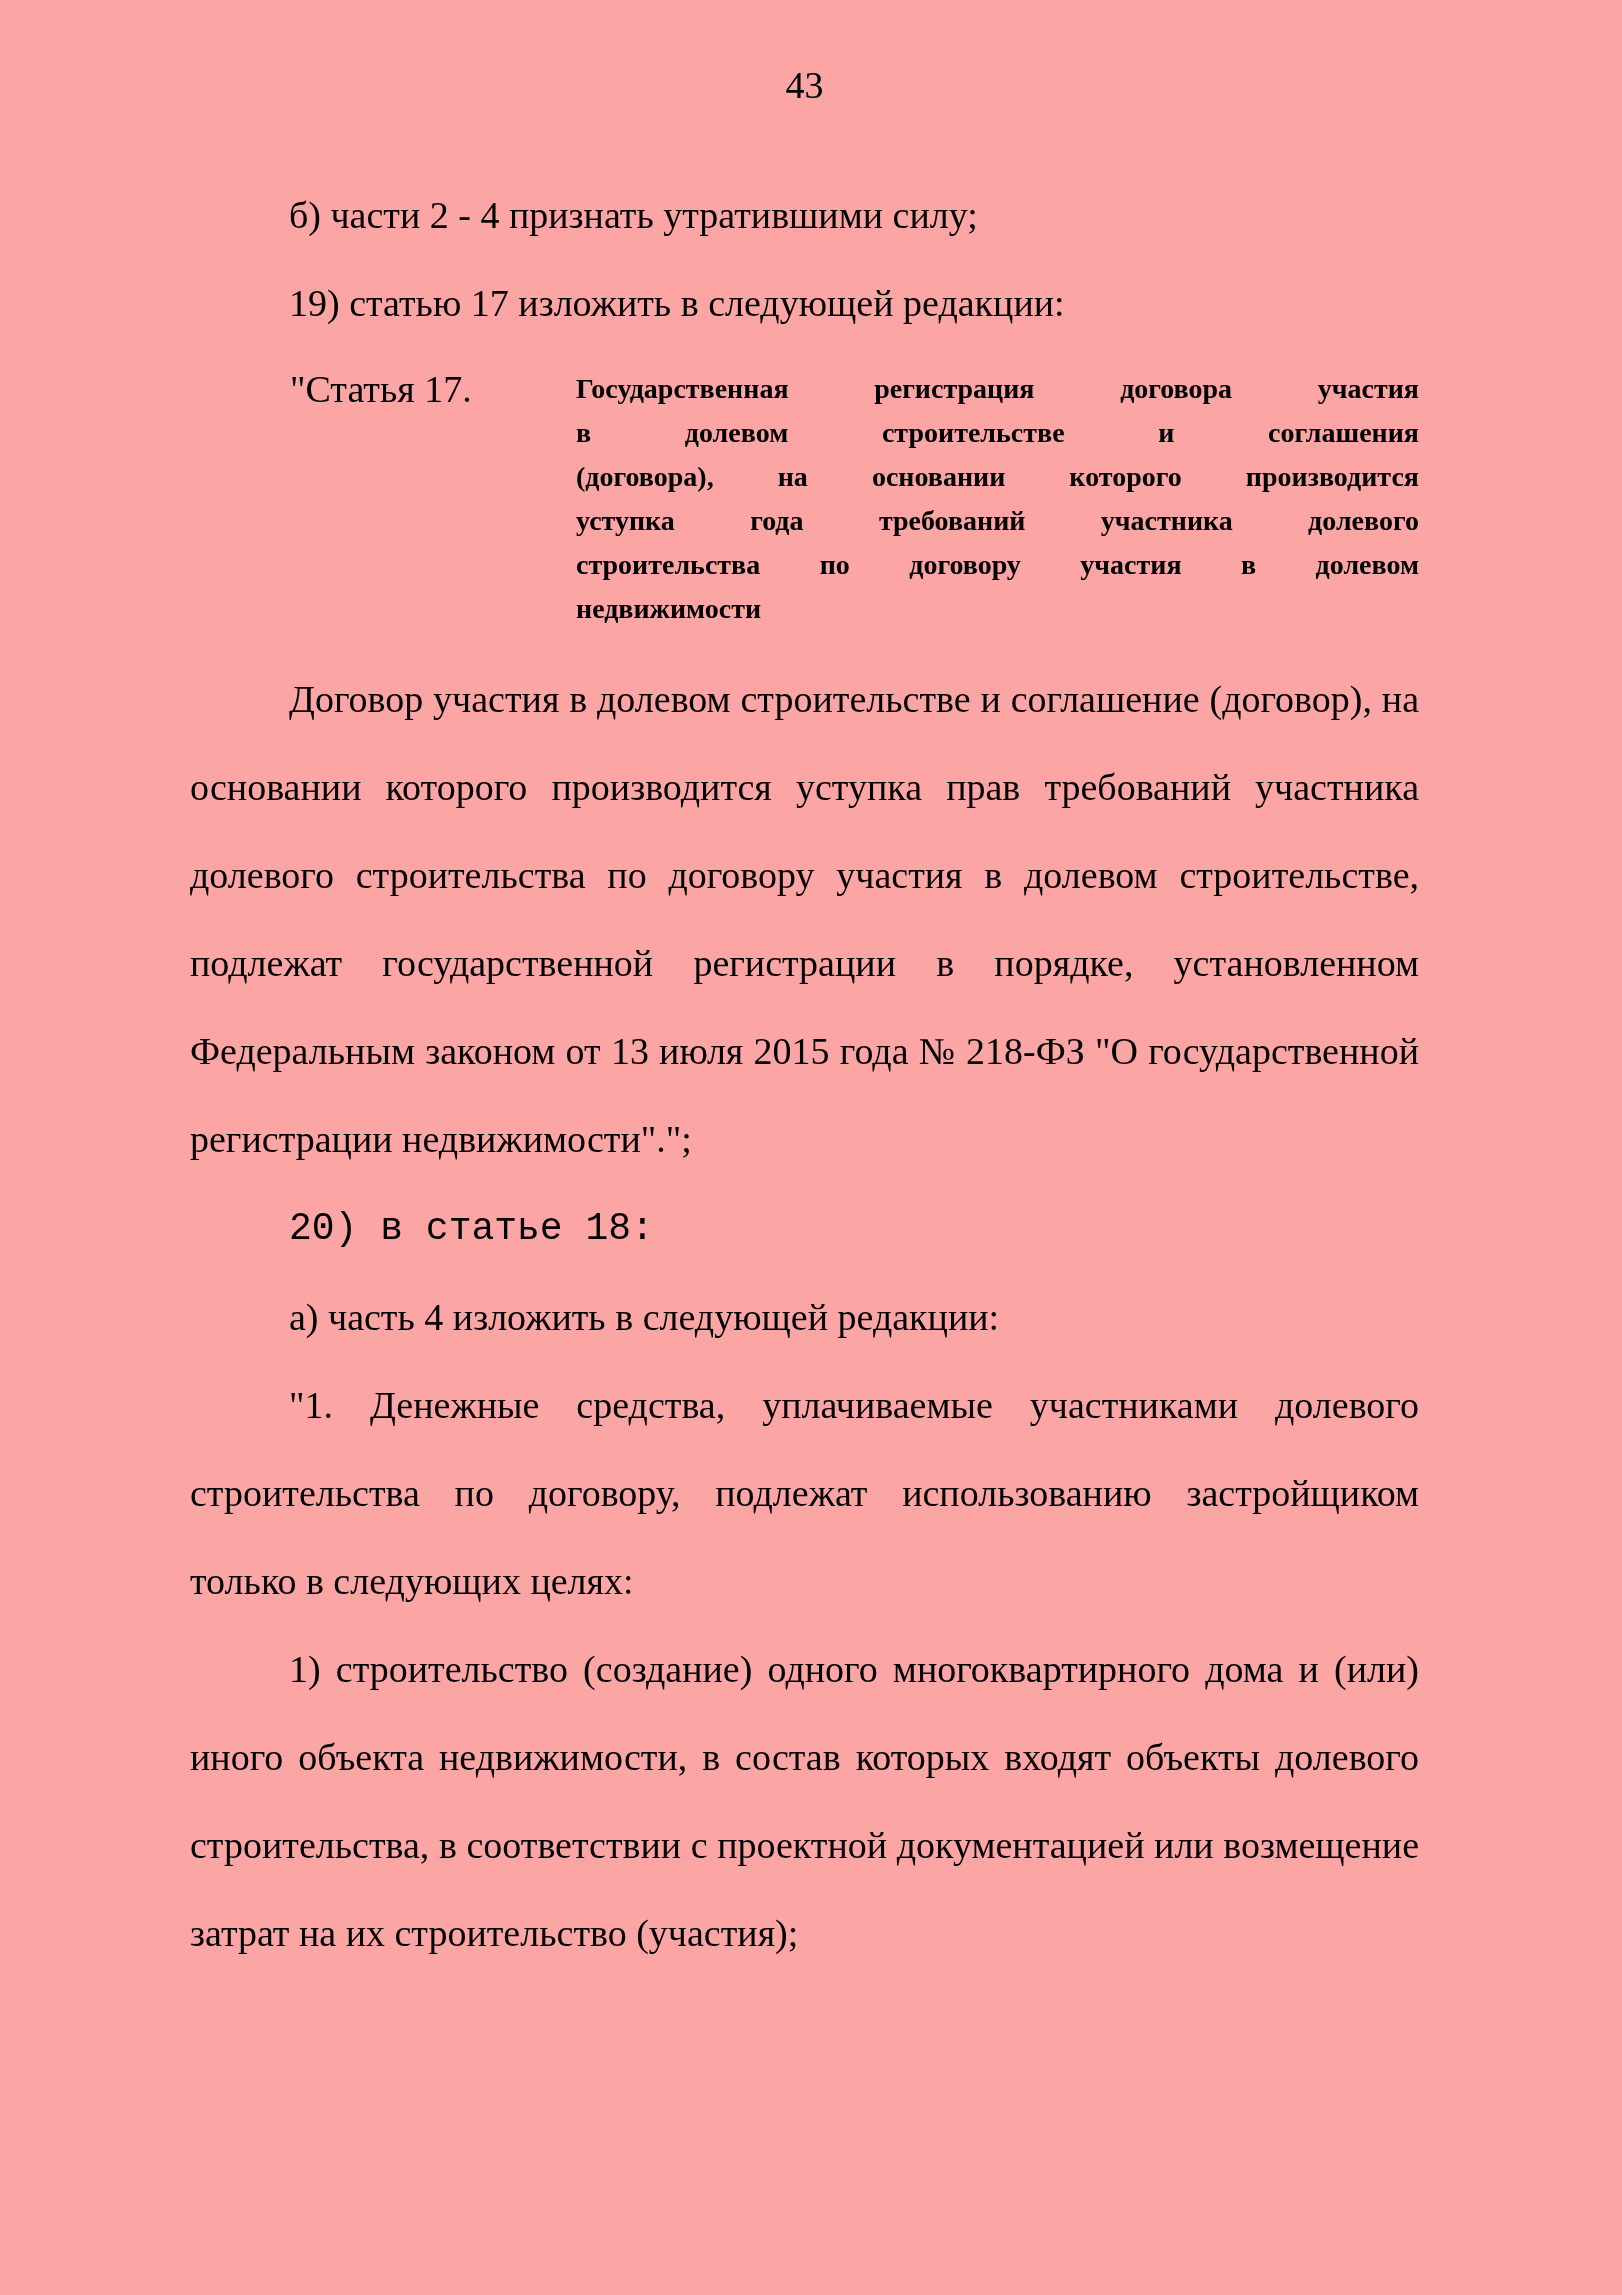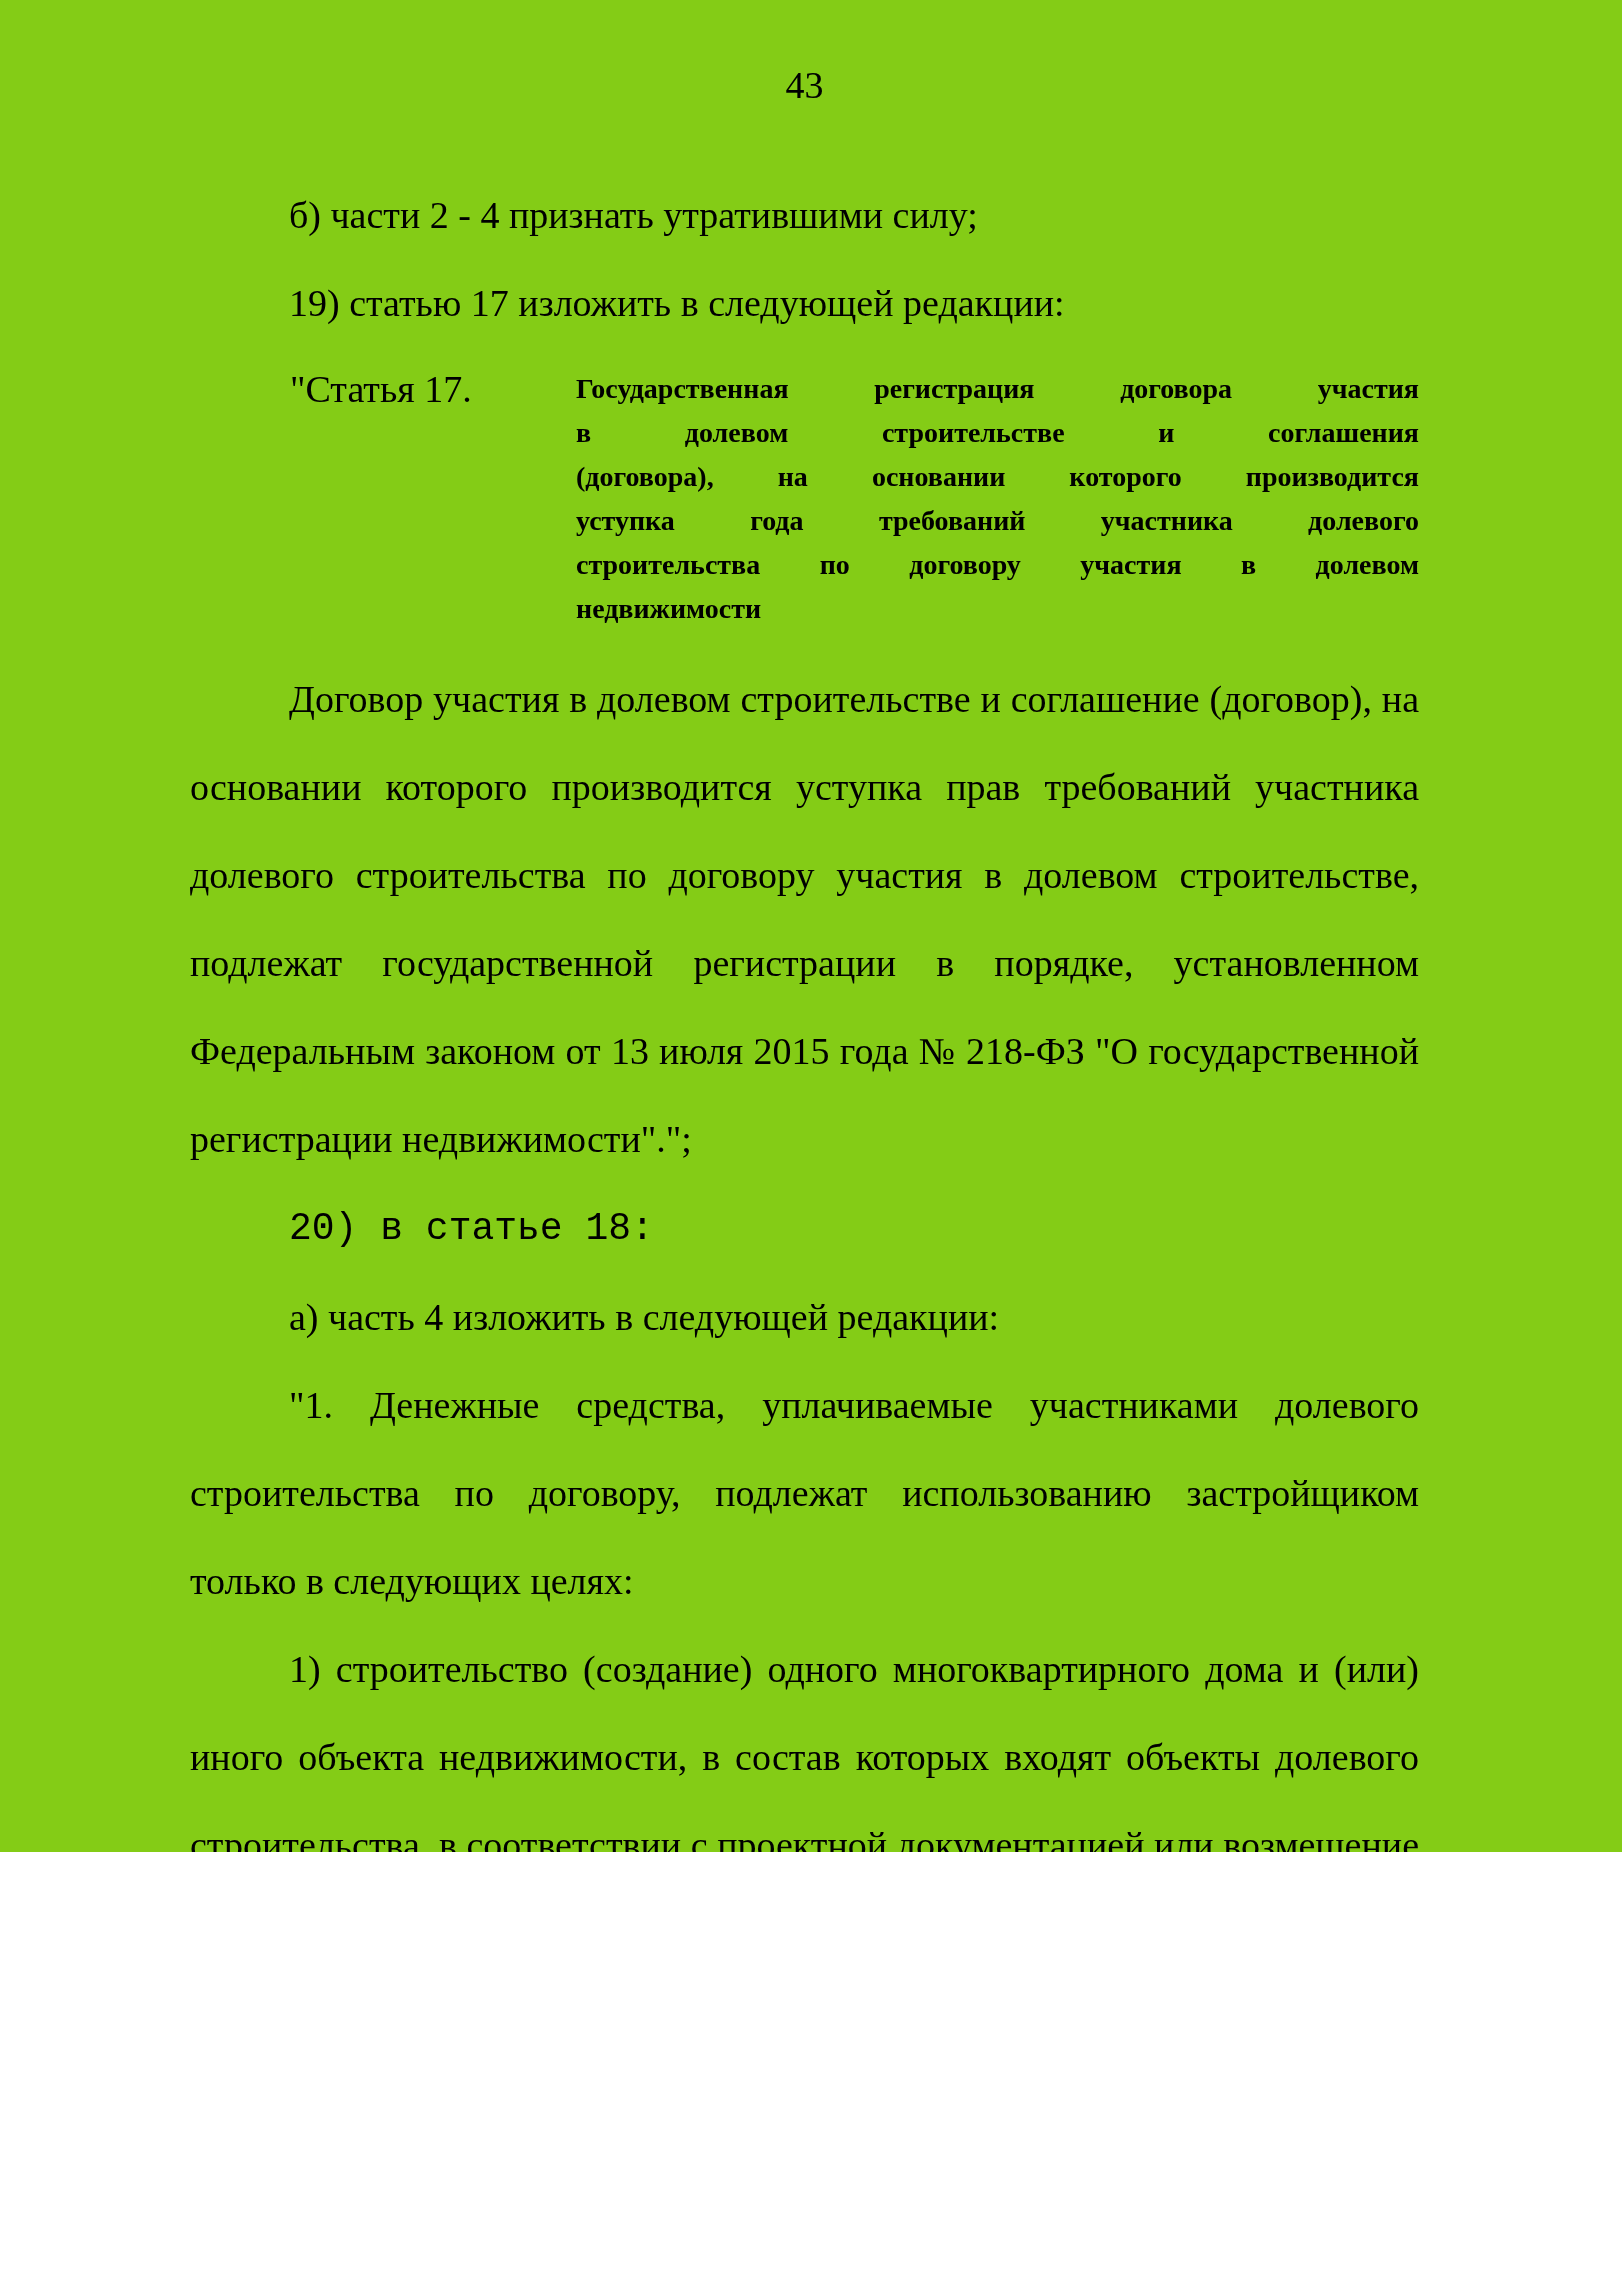--- a/index.html
+++ b/index.html
@@ -3,22 +3,22 @@
 <meta charset="utf-8">
 <style>
   html, body {
     margin: 0;
     padding: 0;
     background: #ffffff;
   }
   #page {
     position: relative;
     width: 1623px;
-    height: 1852px;
-    background: #84cc16;
+    height: 2295px;
+    background: #fca5a5;
     color: #000000;
     font-family: "Liberation Serif", "DejaVu Serif", serif;
     overflow: hidden;
   }
   #content {
     padding: 59px 204px 0 190px;
   }
   .pageno {
     font-size: 38px;
     line-height: 52px;

